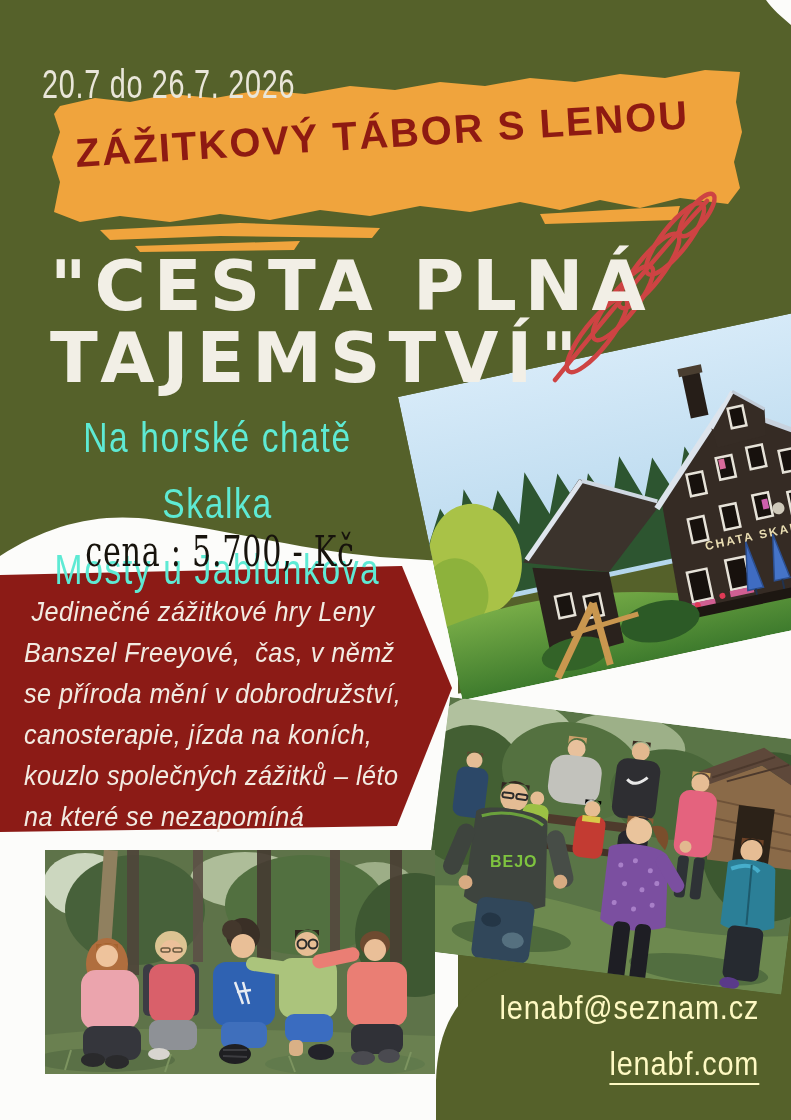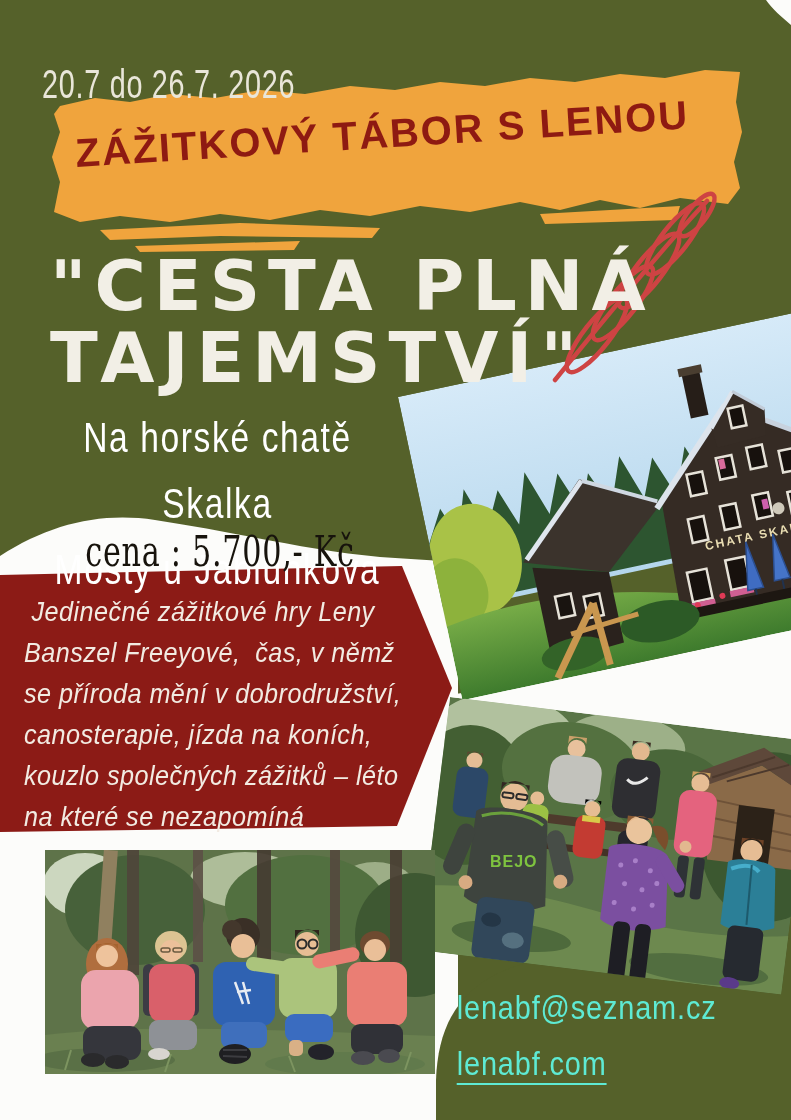--- a/index.html
+++ b/index.html
@@ -37,21 +37,21 @@
 
   .title{
     position:absolute;left:50px;top:250px;z-index:4;margin:0;
     font-family:"DejaVu Sans",sans-serif;font-weight:bold;
     font-size:70px;line-height:72px;letter-spacing:8px;color:#f2efe6;white-space:nowrap;
   }
   .title span{display:block;}
 
   .loc{
     position:absolute;left:0;top:405px;width:435px;z-index:4;
-    text-align:center;color:#ffffff;font-size:42px;font-weight:400;
+    text-align:center;color:#5eead4;font-size:42px;font-weight:400;
     line-height:66px;letter-spacing:2px;
   }
   .loc div{transform:scaleX(0.8);}
 
   .price{
     position:absolute;left:0;top:527px;width:440px;z-index:4;
     text-align:center;color:#17130c;
     font-family:"DejaVu Serif","Liberation Serif",serif;
     font-size:42px;letter-spacing:1px;white-space:nowrap;
     transform:scaleX(0.72);transform-origin:center top;
@@ -59,21 +59,21 @@
 
   .desc{
     position:absolute;left:24px;top:591px;width:440px;z-index:4;
     color:#f2ebe2;font-style:italic;font-size:28px;line-height:41px;
     letter-spacing:0.5px;white-space:pre-wrap;
     transform:scaleX(0.9);transform-origin:left top;
   }
 
   .contact{
     position:absolute;left:430px;top:988px;width:356px;z-index:4;
-    text-align:left;color:#5eead4;font-size:34px;letter-spacing:1px;
+    text-align:right;color:#fef9c3;font-size:34px;letter-spacing:1px;
   }
   .contact .email{transform:scaleX(0.85);margin-bottom:17px;white-space:nowrap;}
   .contact .site{transform:scaleX(0.85);white-space:nowrap;}
   .contact .site span{
     text-decoration:underline;text-underline-offset:8px;text-decoration-thickness:2px;
   }
 </style>
 </head>
 <body>
 

